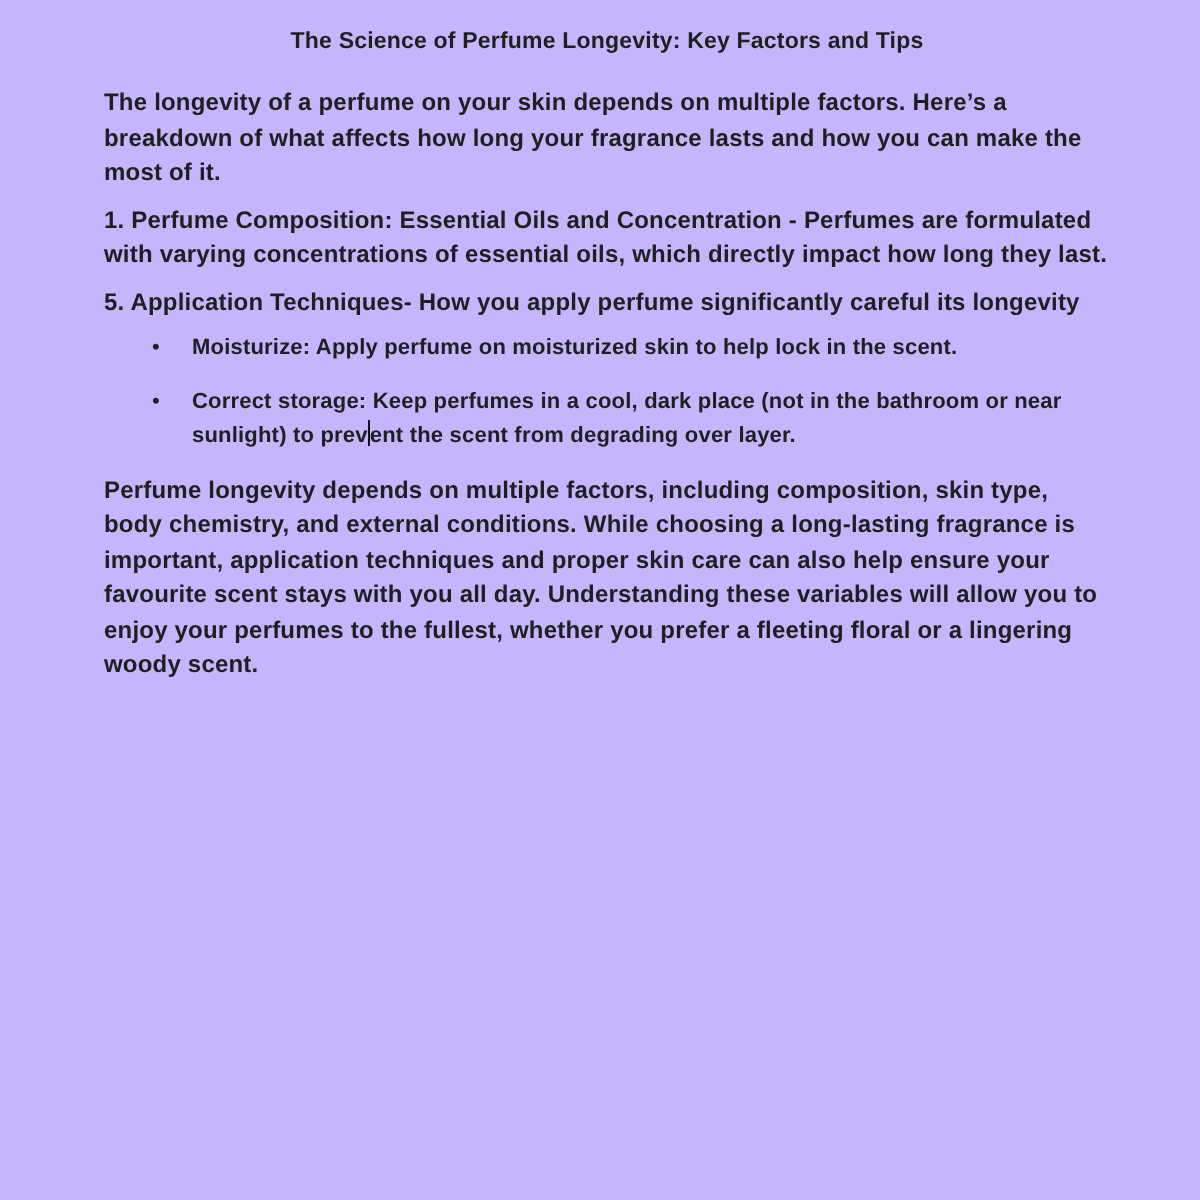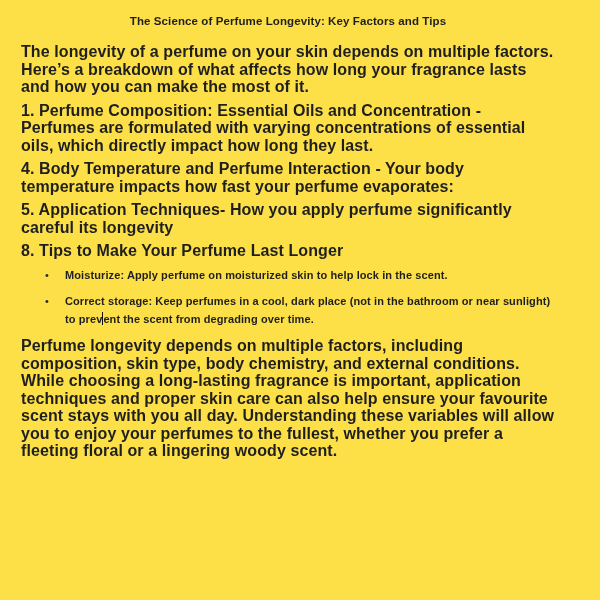--- a/index.html
+++ b/index.html
@@ -4,37 +4,37 @@
 <style>
   html, body {
     margin: 0;
     padding: 0;
     background: #ffffff;
   }
   .page {
     position: relative;
     width: 600px;
     height: 600px;
-    background: #fde047;
+    background: #c4b5fd;
     overflow: hidden;
     font-family: "Liberation Sans", "DejaVu Sans", sans-serif;
     color: #1f1f1f;
     box-sizing: border-box;
-    padding: 13px 45px 0 21px;
+    padding: 13px 45px 0 52px;
   }
   .doc-title {
     font-size: 11.5px;
     font-weight: 700;
     text-align: center;
     line-height: 17px;
     margin: 0 0 13px 0;
     letter-spacing: 0.1px;
   }
   .doc-body p {
-    font-size: 16px;
+    font-size: 12px;
     line-height: 17.5px;
     margin: 0 0 6px 0;
     letter-spacing: 0.1px;
   }
   .doc-body p.heading {
     margin-bottom: 7px;
   }
   .doc-body ul {
     list-style: none;
     margin: 2px 0 7px 0;
@@ -67,22 +67,20 @@
   }
 </style>
 </head>
 <body>
 
 <div class="page">
   <h1 class="doc-title">The Science of Perfume Longevity: Key Factors and Tips</h1>
   <div class="doc-body">
       <p><span class="b">The longevity of a perfume on your skin depends on multiple factors. Here’s a breakdown of what affects how long your fragrance lasts and how you can make the most of it.</span></p>
       <p><span class="b">1. Perfume Composition: Essential Oils and Concentration - </span><span class="r">Perfumes are formulated with varying concentrations of essential oils, which directly impact how long they last.</span></p>
-      <p><span class="b">4. Body Temperature and Perfume Interaction</span><span class="r"> - Your body temperature impacts how fast your perfume evaporates:</span></p>
       <p><span class="b">5. Application Techniques-</span><span class="r"> How you apply perfume significantly careful its longevity</span></p>
-      <p class="heading"><span class="b">8. Tips to Make Your Perfume Last Longer</span></p>
       <ul>
         <li><span class="r">Moisturize: Apply perfume on moisturized skin to help lock in the scent.</span></li>
-        <li><span class="r">Correct storage: Keep perfumes in a cool, dark place (not in the bathroom or near sunlight) to prev</span><span class="caret"></span><span class="r">ent the scent from degrading over time.</span></li>
+        <li><span class="r">Correct storage: Keep perfumes in a cool, dark place (not in the bathroom or near sunlight) to prev</span><span class="caret"></span><span class="r">ent the scent from degrading over layer.</span></li>
       </ul>
       <p><span class="b">Perfume longevity depends on multiple factors, including composition, skin type, body chemistry, and external conditions. While choosing a long-lasting fragrance is important, application techniques and proper skin care can also help ensure your favourite scent stays with you all day. Understanding these variables will allow you to enjoy your perfumes to the fullest, whether you prefer a fleeting floral or a lingering woody scent.</span></p>
     </div>
 </div>
 
 </body></html>

